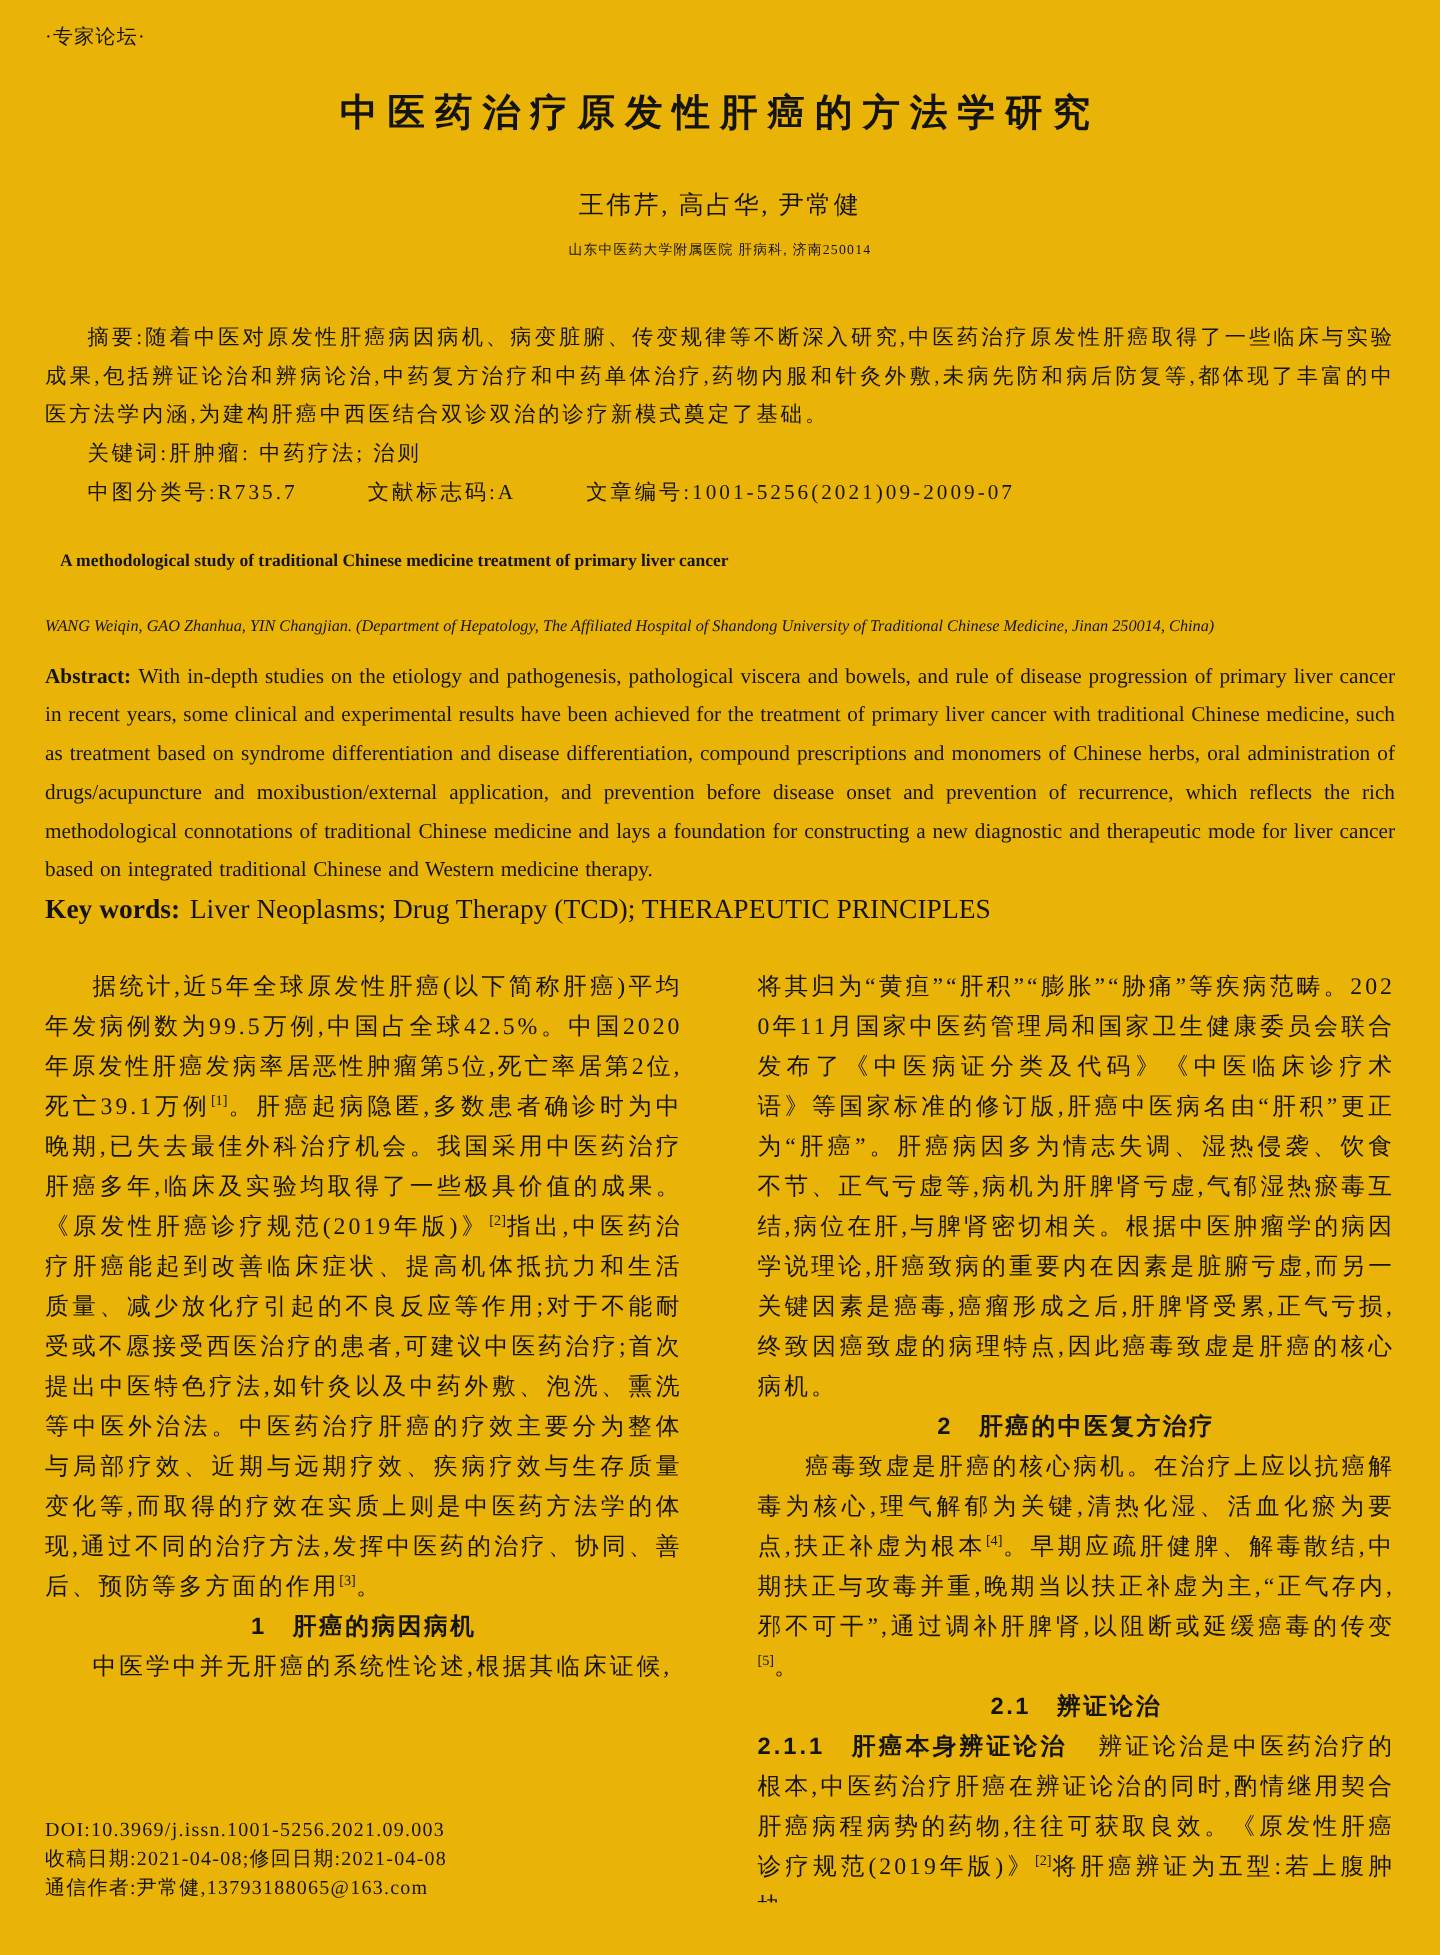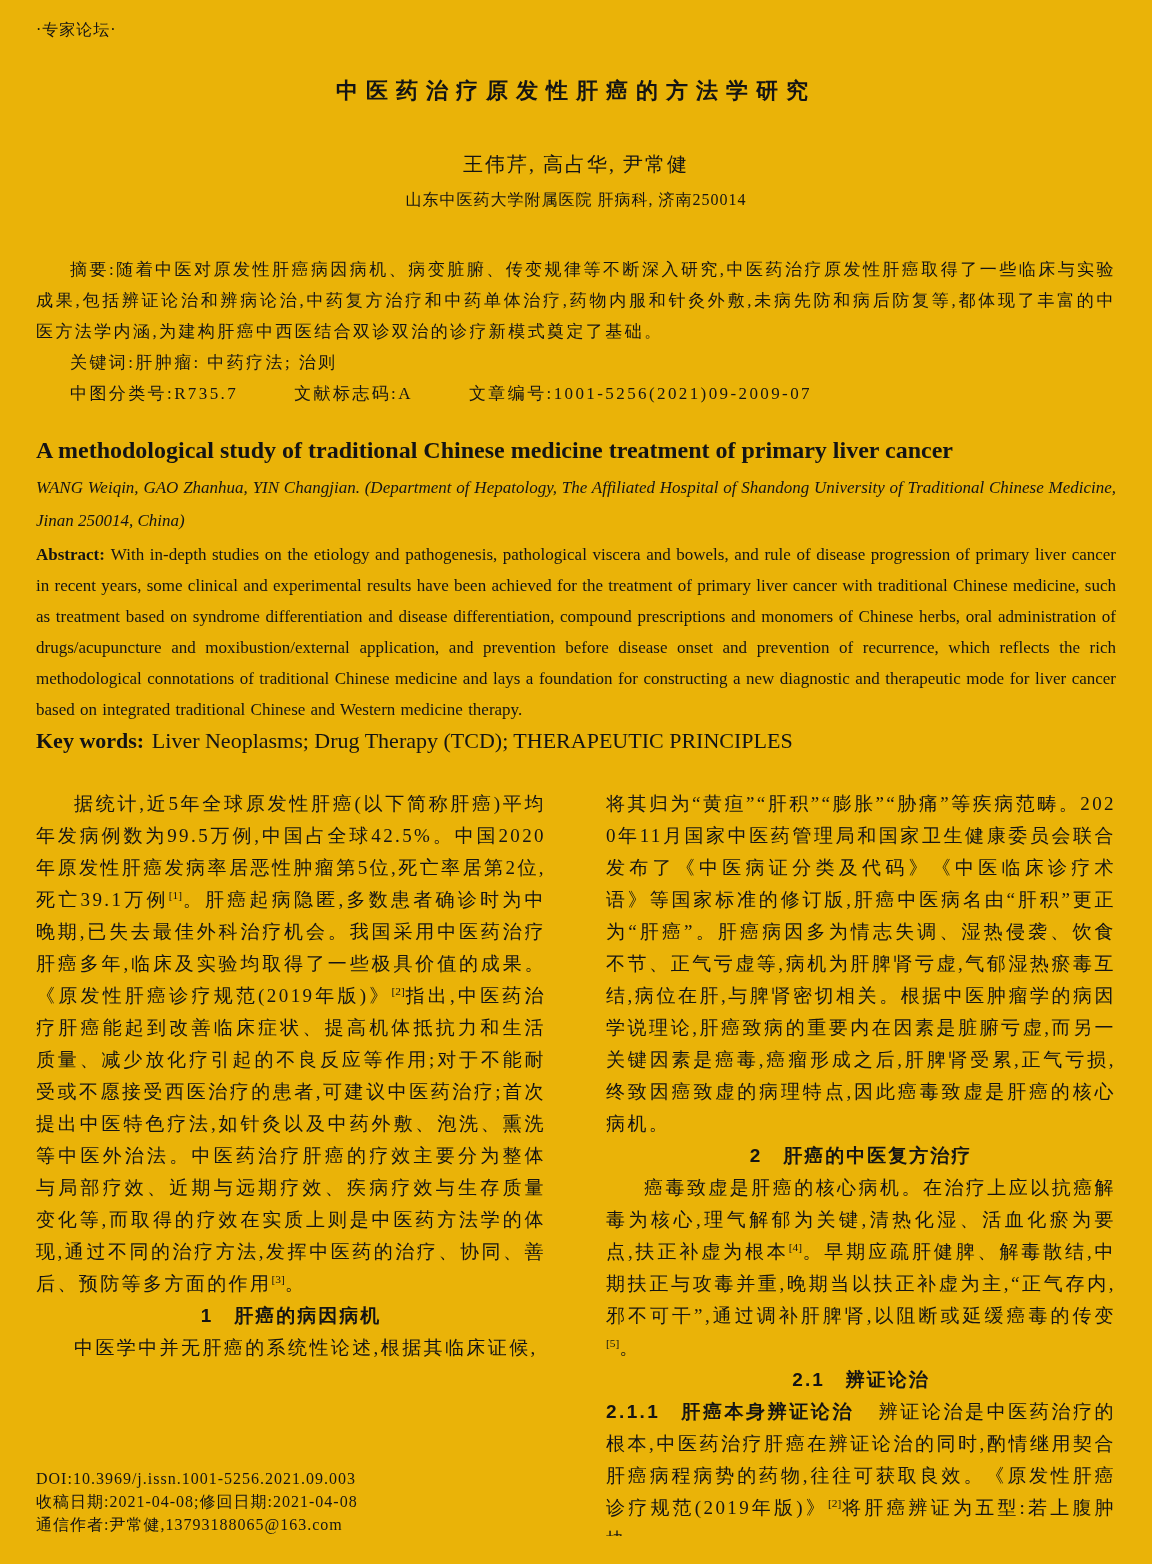--- a/index.html
+++ b/index.html
@@ -11,34 +11,34 @@
     color:#141414;
     font-family:"Liberation Serif","DejaVu Serif",serif;
     box-sizing:border-box;
     padding:18px 36px 10px 36px;
     overflow:hidden;
   }
   
   .marker{font-size:16px;letter-spacing:1px;line-height:24px;}
   .title-cn{
     margin:28px 0 0 0;text-align:center;
-    font-size:22px;font-weight:bold;letter-spacing:8px;line-height:42px;
+    font-size:30px;font-weight:bold;letter-spacing:8px;line-height:42px;
   }
   .authors-cn{margin-top:38px;text-align:center;font-size:20px;letter-spacing:2px;line-height:28px;}
-  .affil-cn{margin-top:10px;text-align:center;font-size:16px;letter-spacing:1px;line-height:24px;}
+  .affil-cn{margin-top:10px;text-align:center;font-size:11px;letter-spacing:1px;line-height:24px;}
   
   .cn-abs{margin-top:42px;font-size:17px;line-height:31px;letter-spacing:2.4px;text-align:justify;word-break:break-all;}
   .cn-abs p{margin:0;}
   .ind{text-indent:2em;}
   .clc-item{margin-right:56px;white-space:nowrap;}
   .clc-item:last-child{margin-right:0;}
   
   .en{margin-top:24px;}
-  .en-title{margin:0;font-size:24px;font-weight:bold;line-height:34px;}
-  .en-authors{margin:4px 0 0 0;font-style:italic;font-size:17px;line-height:33px;text-align:justify;}
+  .en-title{margin:12px;font-size:14px;font-weight:bold;line-height:34px;}
+  .en-authors{margin:4px 0 0 0;font-style:italic;font-size:13px;line-height:44px;text-align:justify;}
   .en-abs{margin:2px 0 0 0;font-size:17px;line-height:31px;text-align:justify;word-spacing:1px;}
   .en-kw{margin:0;font-size:22px;line-height:31px;}
   .blab{font-weight:bold;margin-right:0.35em;}
   
   .columns{
     margin-top:32px;height:748px;
     display:flex;gap:60px;
   }
   .col{width:520px;display:flex;flex-direction:column;overflow:hidden;}
   .par{

